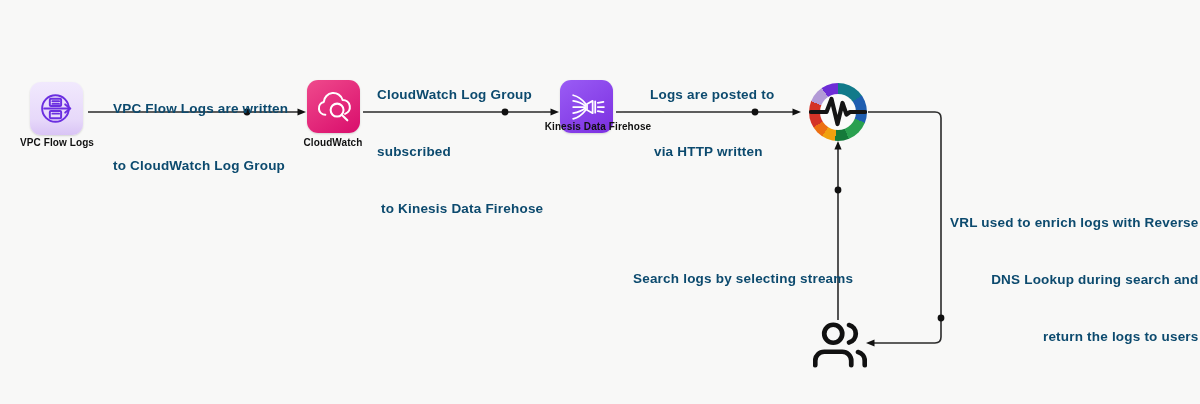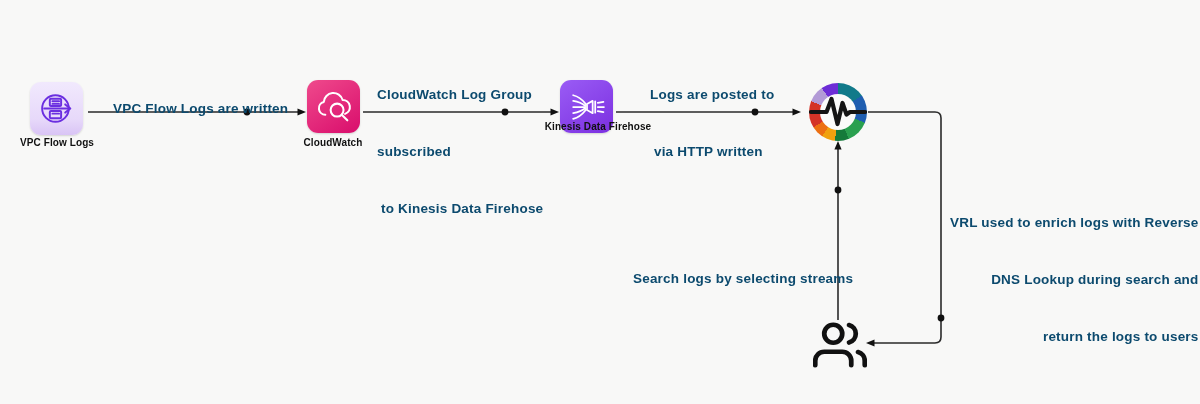--- a/index.html
+++ b/index.html
@@ -130,20 +130,21 @@
 
   <svg class="users-icon" width="54" height="54" viewBox="0 0 24 24" fill="none" stroke="#111111" stroke-width="2.1" stroke-linecap="round" stroke-linejoin="round">
     <path d="M17 21v-2a4 4 0 0 0-4-4H5a4 4 0 0 0-4 4v2"></path>
     <circle cx="9" cy="7" r="4"></circle>
     <path d="M23 21v-2a4 4 0 0 0-3-3.87"></path>
     <path d="M16 3.13a4 4 0 0 1 0 7.75"></path>
   </svg>
 
   <div class="ann" style="left:113px;top:61px;">
     <div>VPC Flow Logs are written</div>
+    <div>to CloudWatch Log Group</div>
   </div>
 
   <div class="ann" style="left:377px;top:47px;">
     <div>CloudWatch Log Group</div>
     <div>subscribed</div>
     <div> to Kinesis Data Firehose</div>
   </div>
 
   <div class="ann" style="left:650px;top:47px;">
     <div>Logs are posted to</div>

